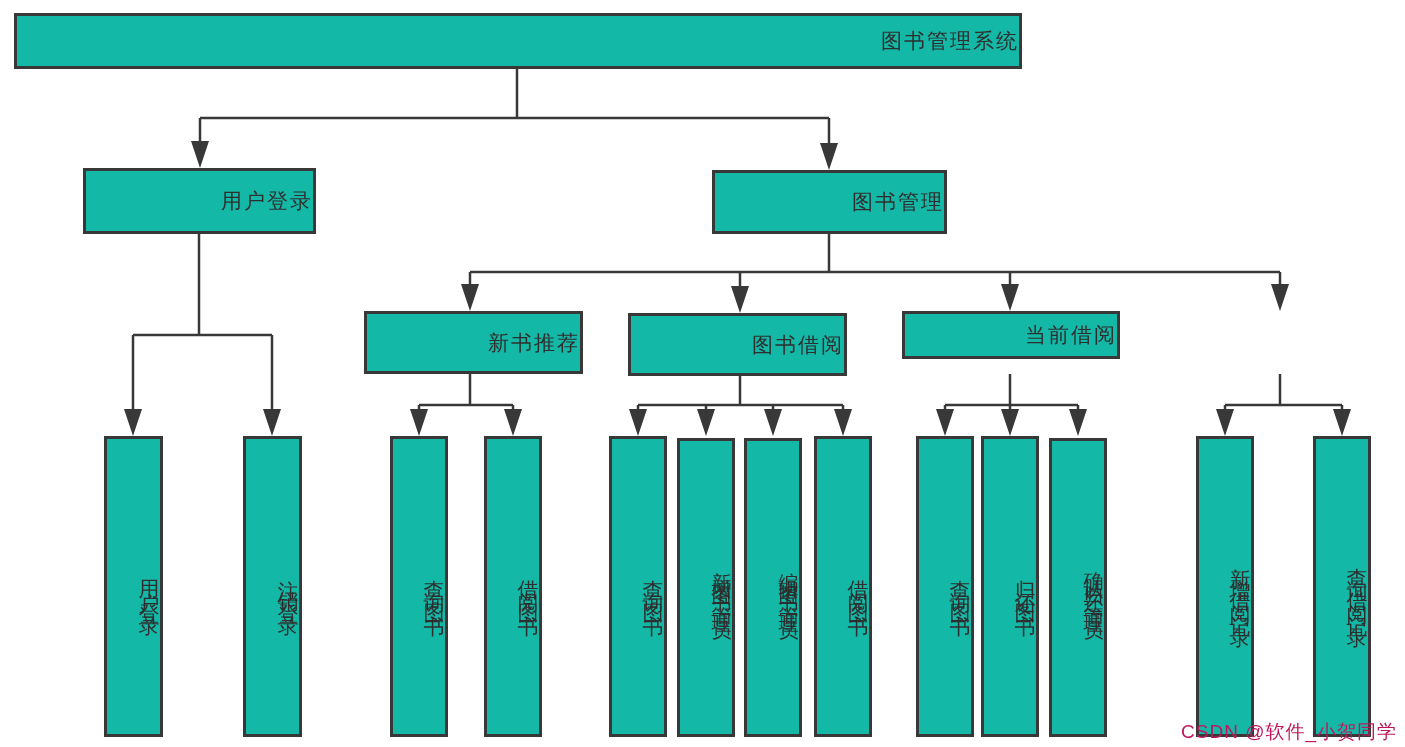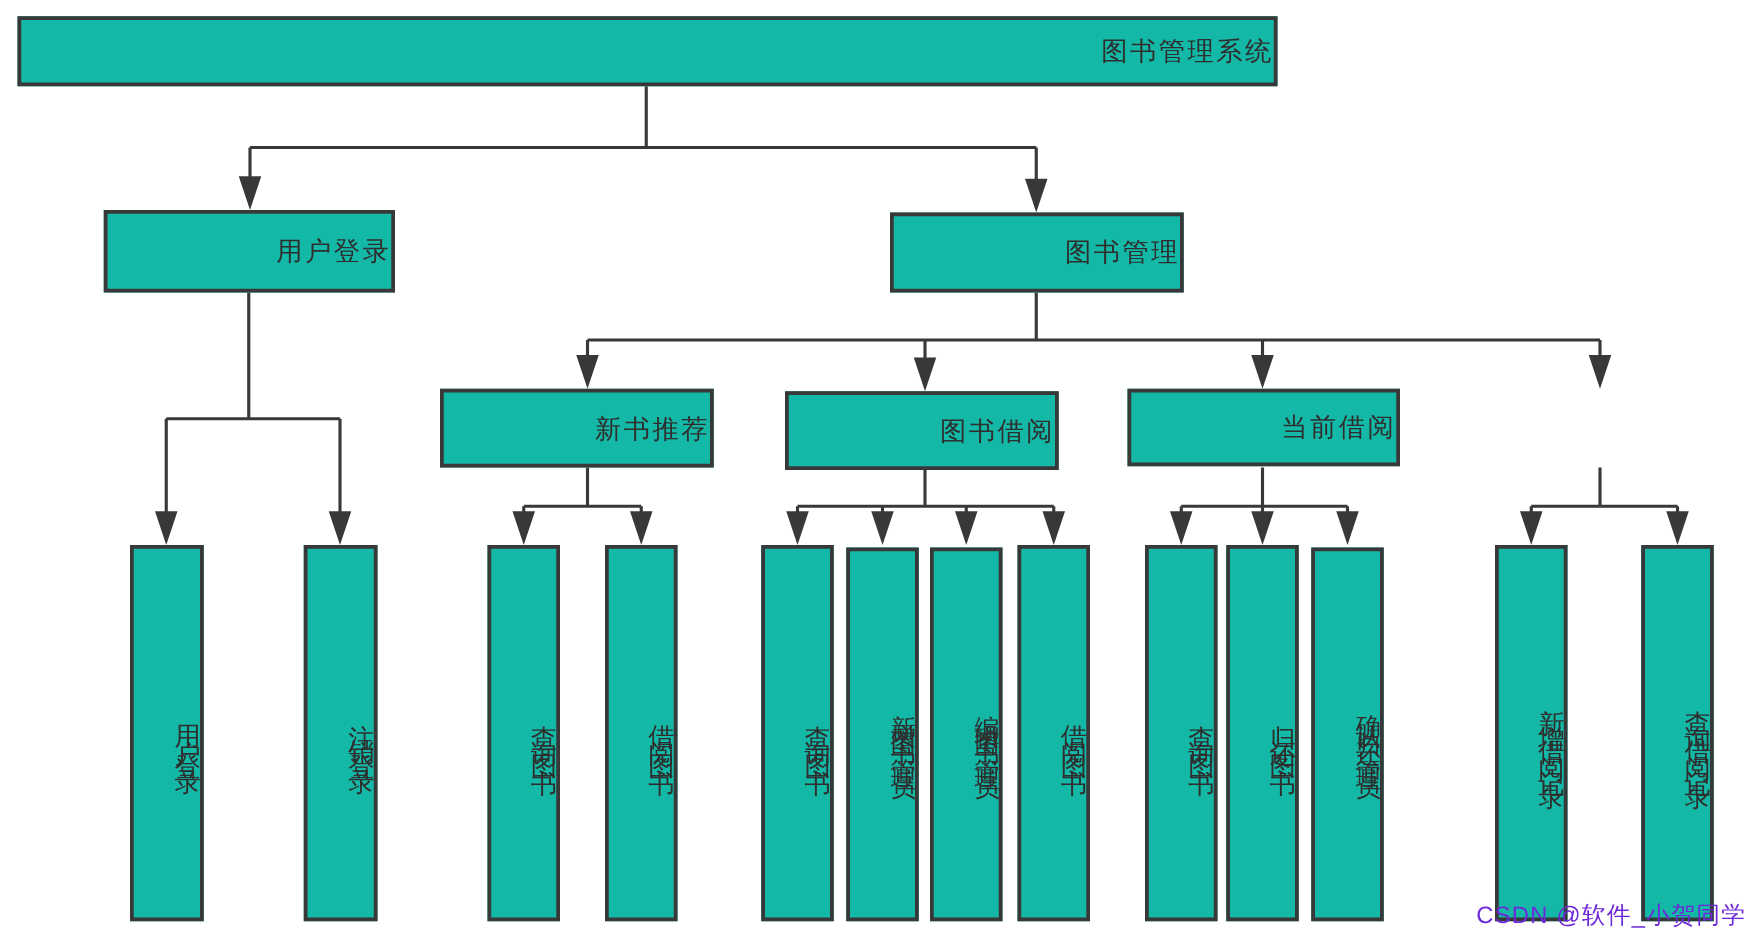--- a/index.html
+++ b/index.html
@@ -42,21 +42,21 @@
   }
   .node--leaf.long span {
     font-size: 20px;
     letter-spacing: 7px;
   }
   .watermark {
     position: absolute;
     right: 8px;
     bottom: 2px;
     font-size: 19px;
-    color: #6d28d9;
+    color: #be185d;
     letter-spacing: 1px;
     white-space: nowrap;
     text-align: right;
   }
 </style>
 </head>
 <body>
 
 <div class="canvas">
 
@@ -104,27 +104,27 @@
     <span>图书管理系统</span>
   </div>
 
   <div class="node node--h" style="left:83px; top:168px; width:233px; height:66px;">
     <span>用户登录</span>
   </div>
   <div class="node node--h" style="left:712px; top:170px; width:235px; height:64px;">
     <span>图书管理</span>
   </div>
 
-  <div class="node node--h" style="left:352px; top:311px; width:219px; height:63px;">
+  <div class="node node--h" style="left:364px; top:311px; width:219px; height:63px;">
     <span>新书推荐</span>
   </div>
   <div class="node node--h" style="left:628px; top:313px; width:219px; height:63px;">
     <span>图书借阅</span>
   </div>
-  <div class="node node--h" style="left:902px; top:311px; width:218px; height:62px;">
+  <div class="node node--h" style="left:902px; top:311px; width:218px; height:48px;">
     <span>当前借阅</span>
   </div>
 
   <div class="node node--leaf" style="left:104px; top:436px; width:59px; height:301px;">
     <span>用户登录</span>
   </div>
   <div class="node node--leaf" style="left:243px; top:436px; width:59px; height:301px;">
     <span>注销登录</span>
   </div>
 

